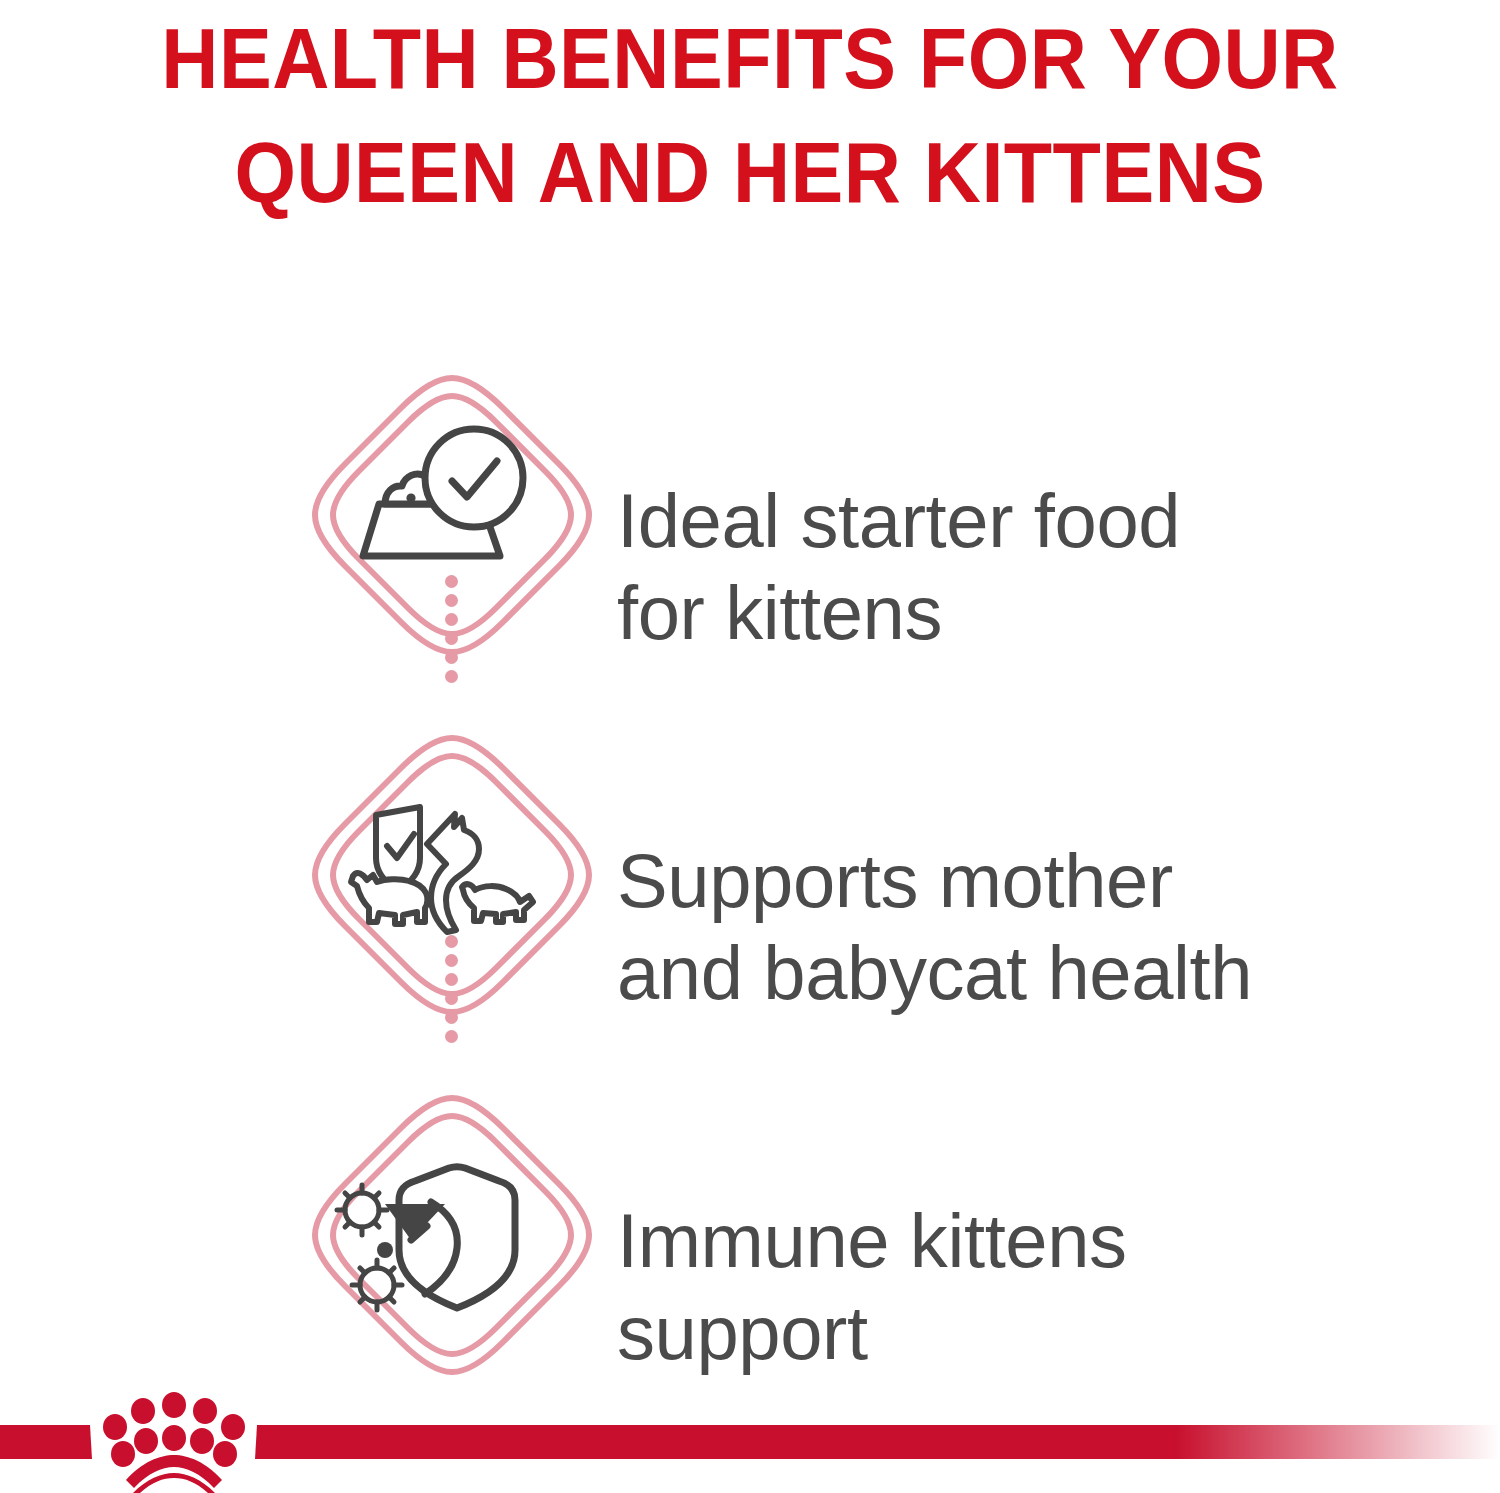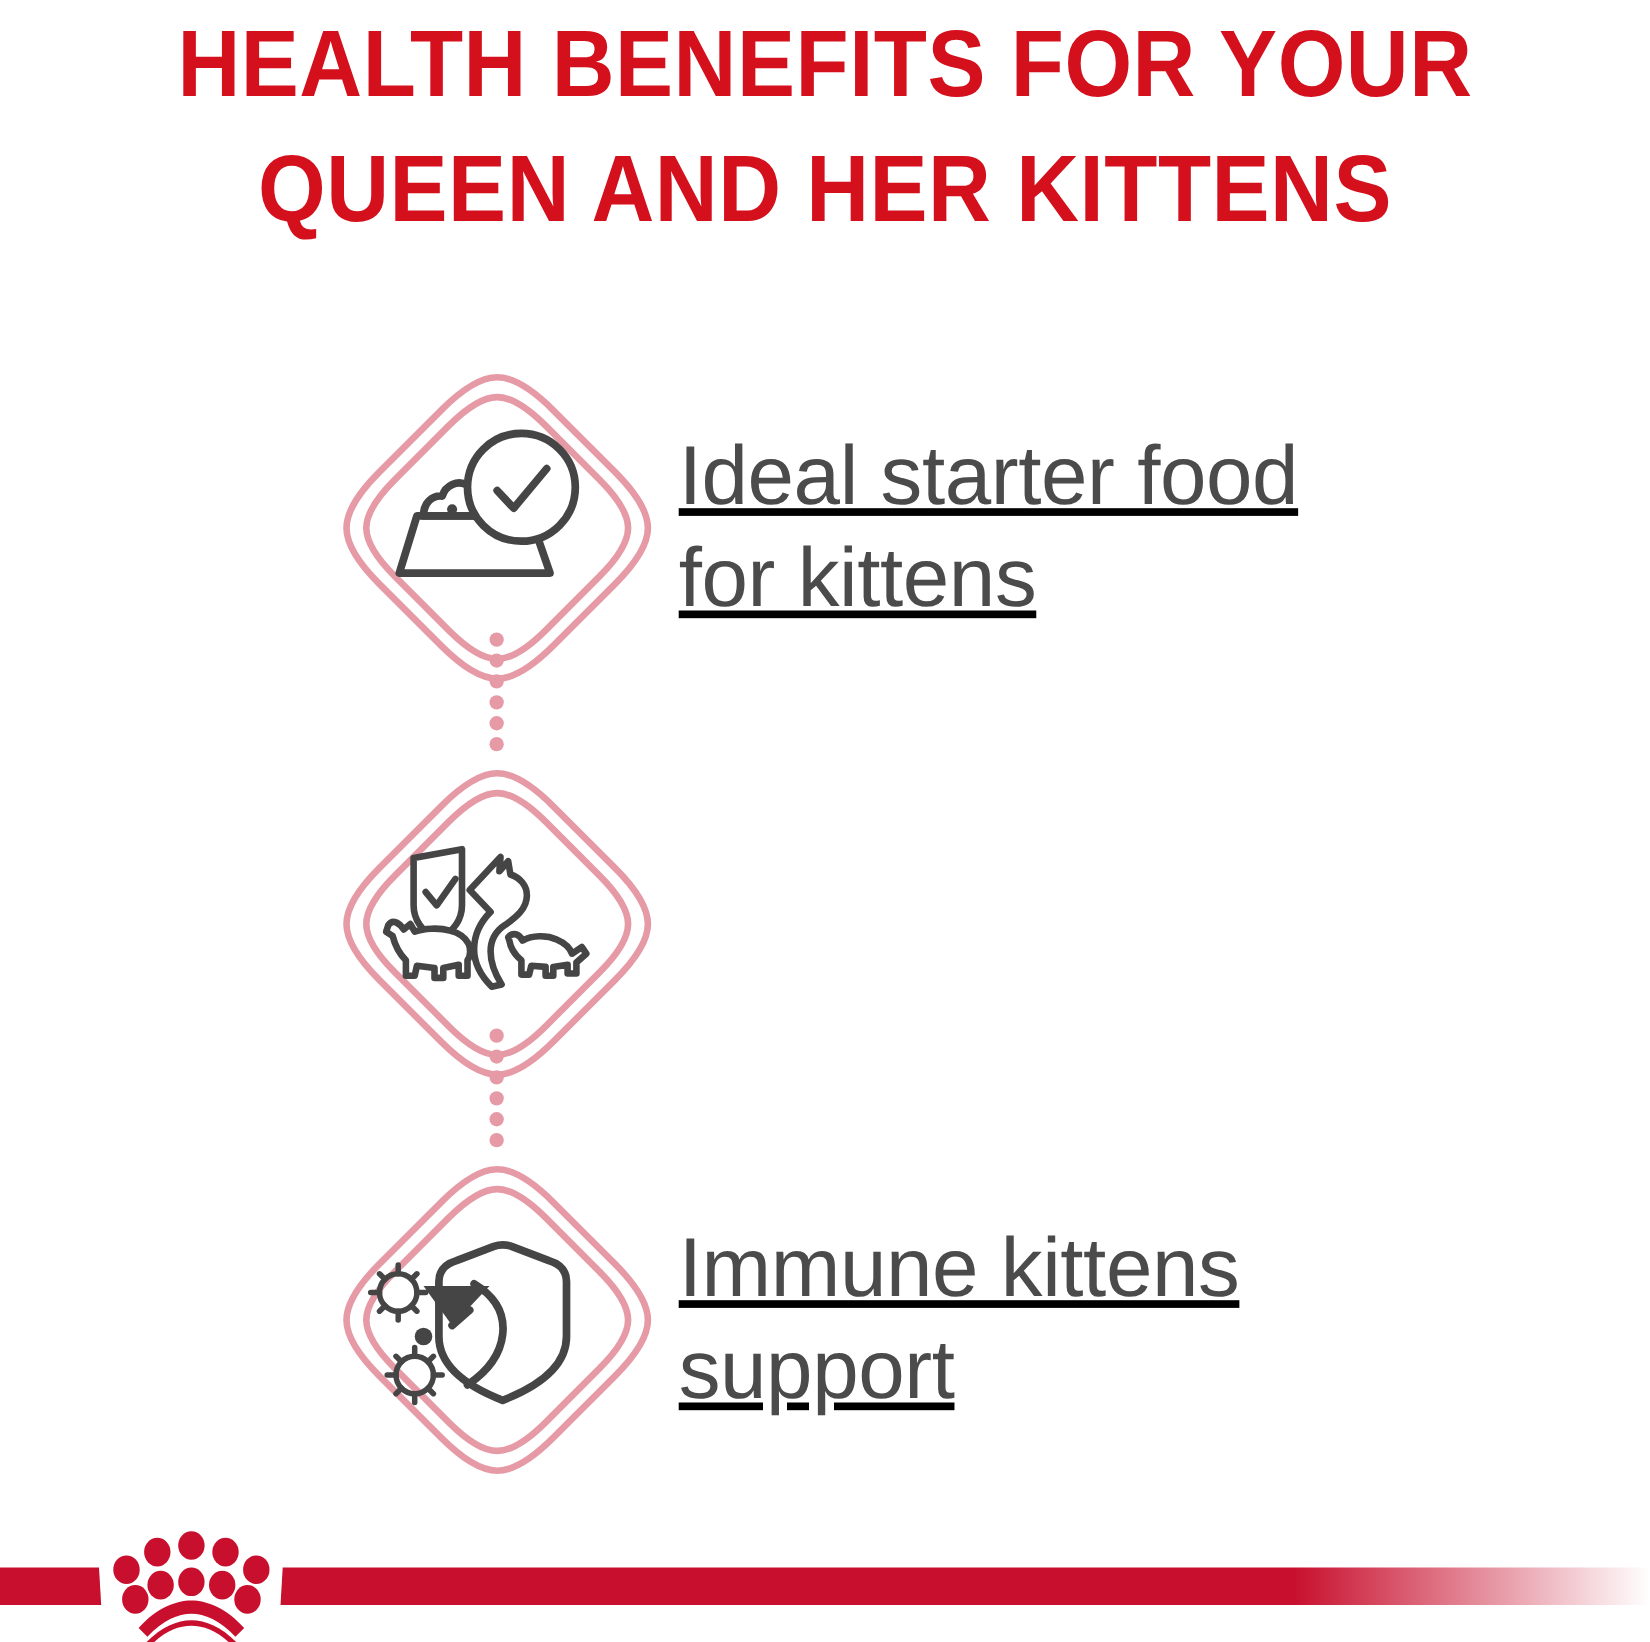--- a/index.html
+++ b/index.html
@@ -39,22 +39,21 @@
   .benefits {
     position: absolute;
     left: 0;
     top: 300px;
     width: 1500px;
   }
   .benefit-row {
     position: relative;
     height: 360px;
     display: flex;
-    align-items: center;
-    text-decoration: underline;
+    align-items: flex-end;
   }
   .badge {
     position: relative;
     width: 290px;
     height: 290px;
     margin-left: 307px;
     flex: 0 0 auto;
   }
   .badge svg {
     display: block;
@@ -182,20 +181,22 @@
                  C121 167 121 174 118 178 L118 192 L110 192 L110 182
                  L96 185 L96 194 L88 194 L88 185 L72 183 L70 192 L62 192
                  L62 178 C56 172 52 164 50 156 L44 152 Z" fill="#FFFFFF" stroke="#454545" stroke-width="6" stroke-linejoin="round"></path>
 
         <path d="M155 157 C159 152 165 154 168 160 C177 155 190 155 199 159
                  C206 162 211 166 213 172 L222 166 L226 172 L217 180
                  L217 190 L209 190 L209 182 L196 184 L196 192 L189 192 L189 184
                  L176 183 L174 191 L167 191 L167 178 C161 173 157 166 156 160 Z" fill="#FFFFFF" stroke="#454545" stroke-width="6" stroke-linejoin="round"></path>
       </svg>
     </div>
+    <div class="benefit-text">Supports mother
+and babycat health</div>
   </div>
 
   <div class="connector" style="top:635px">
     <div class="dots">
       <div class="dot"></div>
       <div class="dot"></div>
       <div class="dot"></div>
       <div class="dot"></div>
       <div class="dot"></div>
       <div class="dot"></div>

